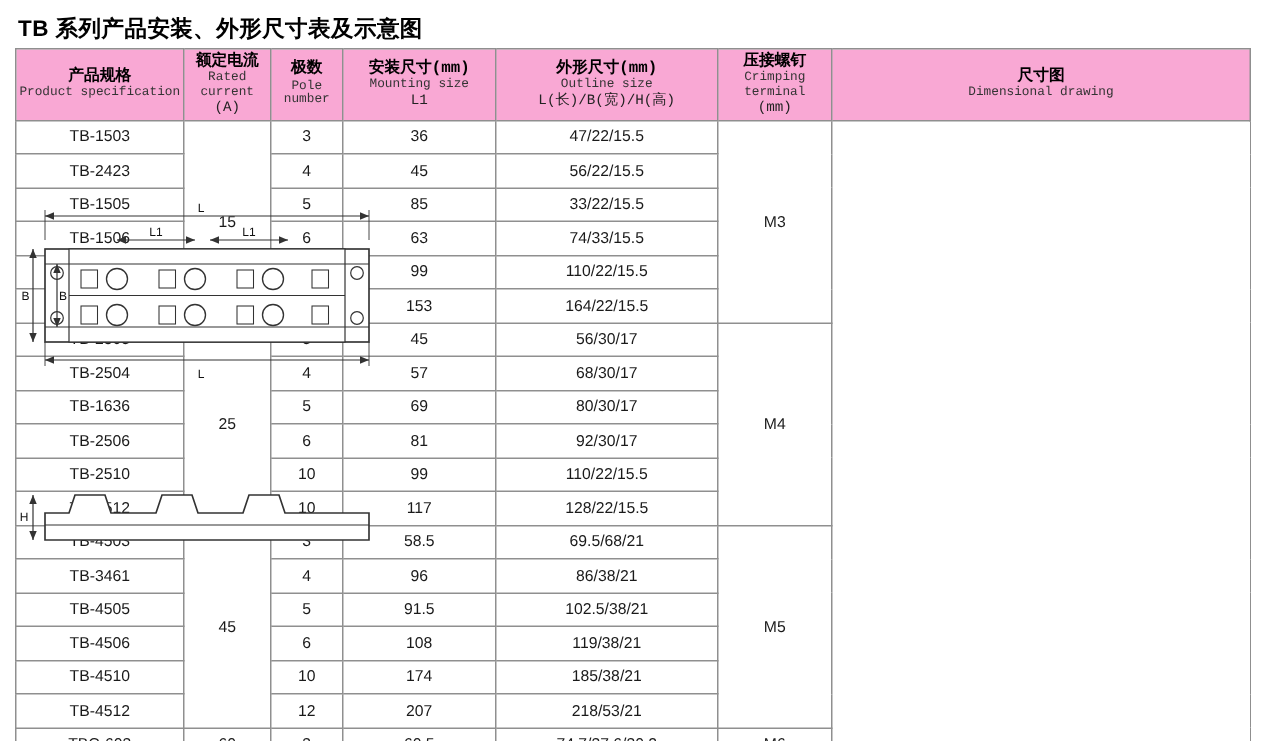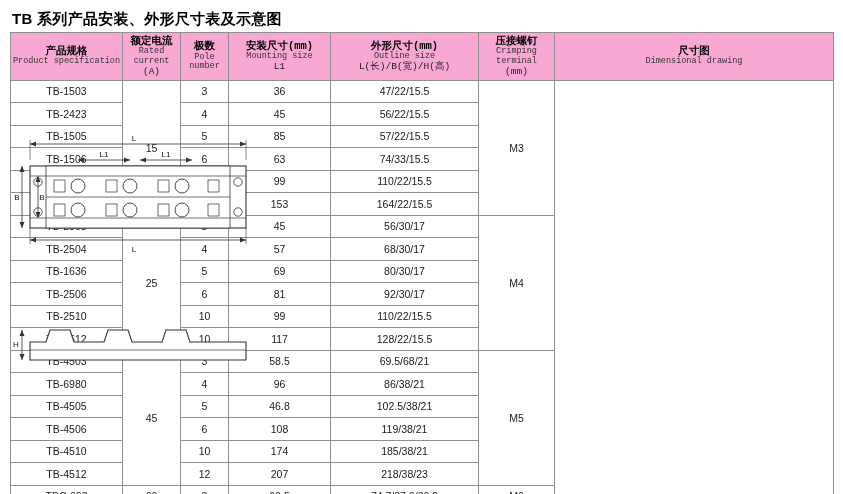--- a/index.html
+++ b/index.html
@@ -172,21 +172,21 @@
         <tr>
           <td class="cell-spec">TB-2423</td>
           <td>4</td>
           <td>45</td>
           <td>56/22/15.5</td>
         </tr>
         <tr>
           <td class="cell-spec">TB-1505</td>
           <td>5</td>
           <td>85</td>
-          <td>57/22/15.5</td>
+          <td>33/22/15.5</td>
         </tr>
         <tr>
           <td class="cell-spec">TB-1506</td>
           <td>6</td>
           <td>63</td>
           <td>74/33/15.5</td>
         </tr>
         <tr>
           <td class="cell-spec">TB-1510</td>
           <td>10</td>
@@ -239,48 +239,48 @@
         </tr>
         <tr>
           <td class="cell-spec thick-top">TB-4503</td>
           <td class="group-cell thick-top" rowspan="6">45</td>
           <td class="thick-top">3</td>
           <td class="thick-top">58.5</td>
           <td class="thick-top">69.5/68/21</td>
           <td class="group-cell thick-top" rowspan="6">M5</td>
         </tr>
         <tr>
-          <td class="cell-spec">TB-6980</td>
+          <td class="cell-spec">TB-3461</td>
           <td>4</td>
           <td>96</td>
           <td>86/38/21</td>
         </tr>
         <tr>
           <td class="cell-spec">TB-4505</td>
           <td>5</td>
-          <td>46.8</td>
+          <td>91.5</td>
           <td>102.5/38/21</td>
         </tr>
         <tr>
           <td class="cell-spec">TB-4506</td>
           <td>6</td>
           <td>108</td>
           <td>119/38/21</td>
         </tr>
         <tr>
           <td class="cell-spec">TB-4510</td>
           <td>10</td>
           <td>174</td>
           <td>185/38/21</td>
         </tr>
         <tr>
           <td class="cell-spec">TB-4512</td>
           <td>12</td>
           <td>207</td>
-          <td>218/38/23</td>
+          <td>218/53/21</td>
         </tr>
         <tr>
           <td class="cell-spec thick-top">TBC-603</td>
           <td class="group-cell thick-top" rowspan="4">60</td>
           <td class="thick-top">3</td>
           <td class="thick-top">60.5</td>
           <td class="thick-top">74.7/37.6/30.2</td>
           <td class="group-cell thick-top" rowspan="8">M6</td>
         </tr>
       </tbody>

